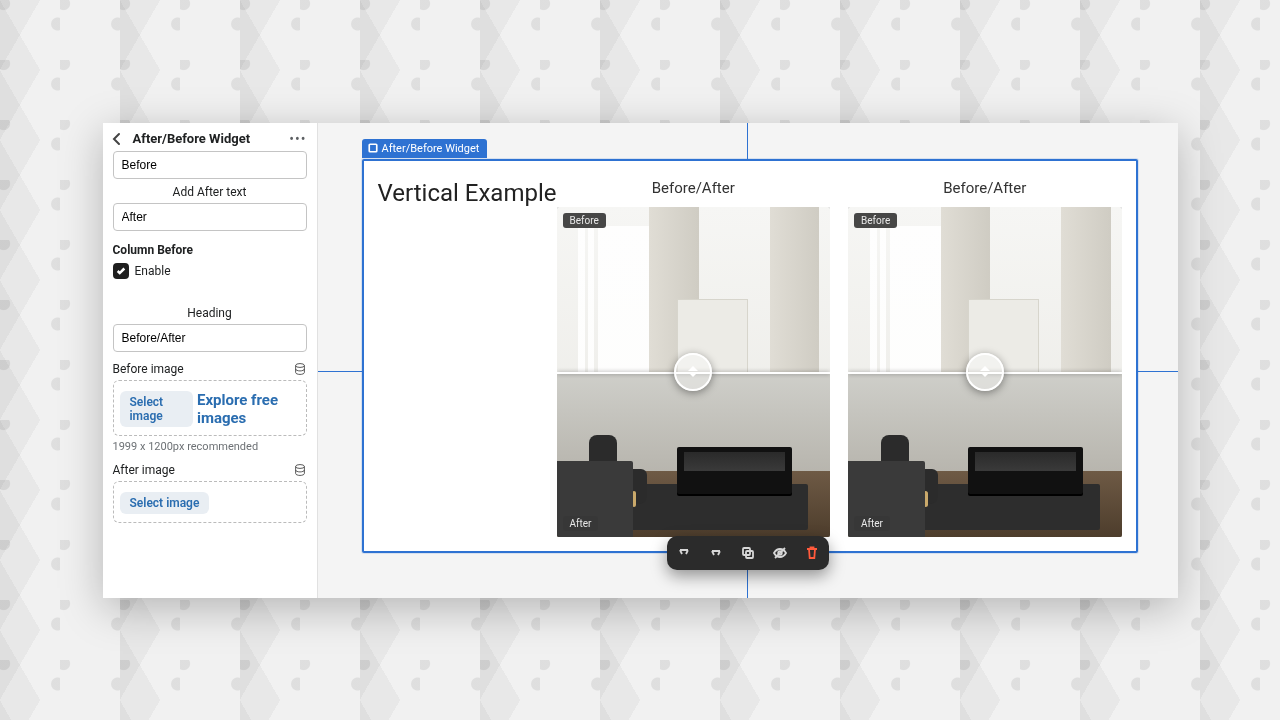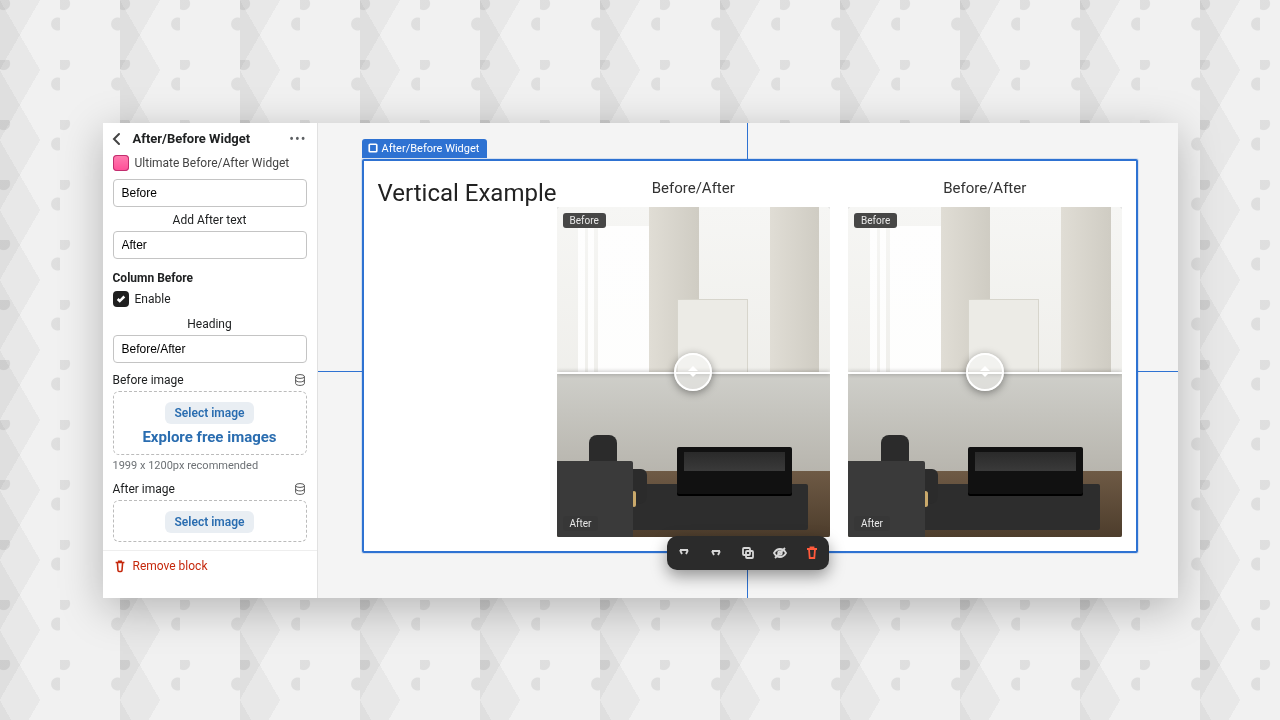--- a/index.html
+++ b/index.html
@@ -55,21 +55,21 @@
     padding:0 8px; font-size:12px; background:#fff;
   }
   .chk-row { display:flex; align-items:center; gap:6px; margin-top:2px;}
   .chk { width:16px; height:16px; border-radius:4px; background:#1f1f1f; display:flex; align-items:center; justify-content:center; }
   .chk svg { width:10px; height:10px; stroke:#fff; stroke-width:3; fill:none;}
   .label-row { display:flex; align-items:center; justify-content:space-between; margin-top:10px;}
   .db-icon { width:14px; height:14px; }
   .drop-box {
     border:1px dashed #bbb; border-radius:6px;
     padding:10px 6px 8px; margin-top:4px;
-    display:flex; flex-direction:column; align-items:center; gap:4px;
+    display:flex; flex-direction:row; align-items:center; gap:4px;
   }
   .sel-btn {
     background:#e9eef3; border-radius:6px; padding:4px 10px; font-size:12px; font-weight:600;
     color:#2a6db0; cursor:pointer;
   }
   .link-txt { color:#2a6db0; font-weight:700; font-size:15px; cursor:pointer;}
   .hint { font-size:11px; color:#6d7175; margin-top:4px;}
   .remove-row { display:flex; align-items:center; gap:6px; padding:8px 10px; color:#c5280c; font-size:12px; cursor:pointer; border-top:1px solid #eee;}
   .remove-row svg{ width:14px;height:14px; stroke:#c5280c; fill:none; stroke-width:1.8;}
 
@@ -174,42 +174,38 @@
   <aside class="sidebar">
     <div class="side-head">
       <div class="back-ch">
         <svg viewBox="0 0 16 16">
             <path d="M10 3 5 8l5 5" stroke="#444" stroke-width="2" fill="none" stroke-linecap="round"></path>
           </svg>
       </div>
       <div class="side-title">After/Before Widget</div>
       <div class="dots">•••</div>
     </div>
-    <div class="app-row">
-      <span class="app-icon"></span>
-      <span>Ultimate Before/After Widget</span>
-    </div>
 
     <div class="side-body">
       <input class="text-input" value="Before" style="">
 
       <div class="field-label">Add After text</div>
       <input class="text-input" value="After" style="">
 
       <div class="section-label">Column Before</div>
       <div class="chk-row">
         <span class="chk">
             <svg viewBox="0 0 12 12">
               <path d="M2 6l2.5 2.5L10 3"></path>
             </svg>
           </span>
         <span>Enable</span>
       </div>
 
-      <div class="field-label" style="margin-top:10px">Heading</div>
+      <div class="field-label" style="margin-top:27px">Heading</div>
       <input class="text-input" value="Before/After" style="">
 
       <div class="label-row">
         <span>Before image</span>
         <svg class="db-icon" viewBox="0 0 16 16">
             <ellipse cx="8" cy="4" rx="5" ry="2.2" stroke="#444" fill="none"></ellipse>
             <path d="M3 4v4c0 1.2 2.2 2.2 5 2.2s5-1 5-2.2V4M3 8v4c0 1.2 2.2 2.2 5 2.2s5-1 5-2.2V8" stroke="#444" fill="none"></path>
           </svg>
       </div>
       <div class="drop-box">
@@ -223,26 +219,20 @@
         <svg class="db-icon" viewBox="0 0 16 16">
             <ellipse cx="8" cy="4" rx="5" ry="2.2" stroke="#444" fill="none"></ellipse>
             <path d="M3 4v4c0 1.2 2.2 2.2 5 2.2s5-1 5-2.2V4M3 8v4c0 1.2 2.2 2.2 5 2.2s5-1 5-2.2V8" stroke="#444" fill="none"></path>
           </svg>
       </div>
       <div class="drop-box">
         <div class="sel-btn">Select image</div>
       </div>
     </div>
 
-    <div class="remove-row">
-      <svg viewBox="0 0 16 16">
-          <path d="M3 4h10M6.5 4V2.5h3V4M5 4l.7 9.2c.05.6.55 1 1.15 1h2.3c.6 0 1.1-.4 1.15-1L11 4"></path>
-        </svg>
-      <span>Remove block</span>
-    </div>
   </aside>
 
   <div class="canvas">
     <div class="v-guide vg1"></div>
     <div class="h-guide"></div>
 
     <div class="section">
       <div class="tag">
         <svg viewBox="0 0 12 12">
             <rect x="1.5" y="1.5" width="9" height="9" rx="1"></rect>

